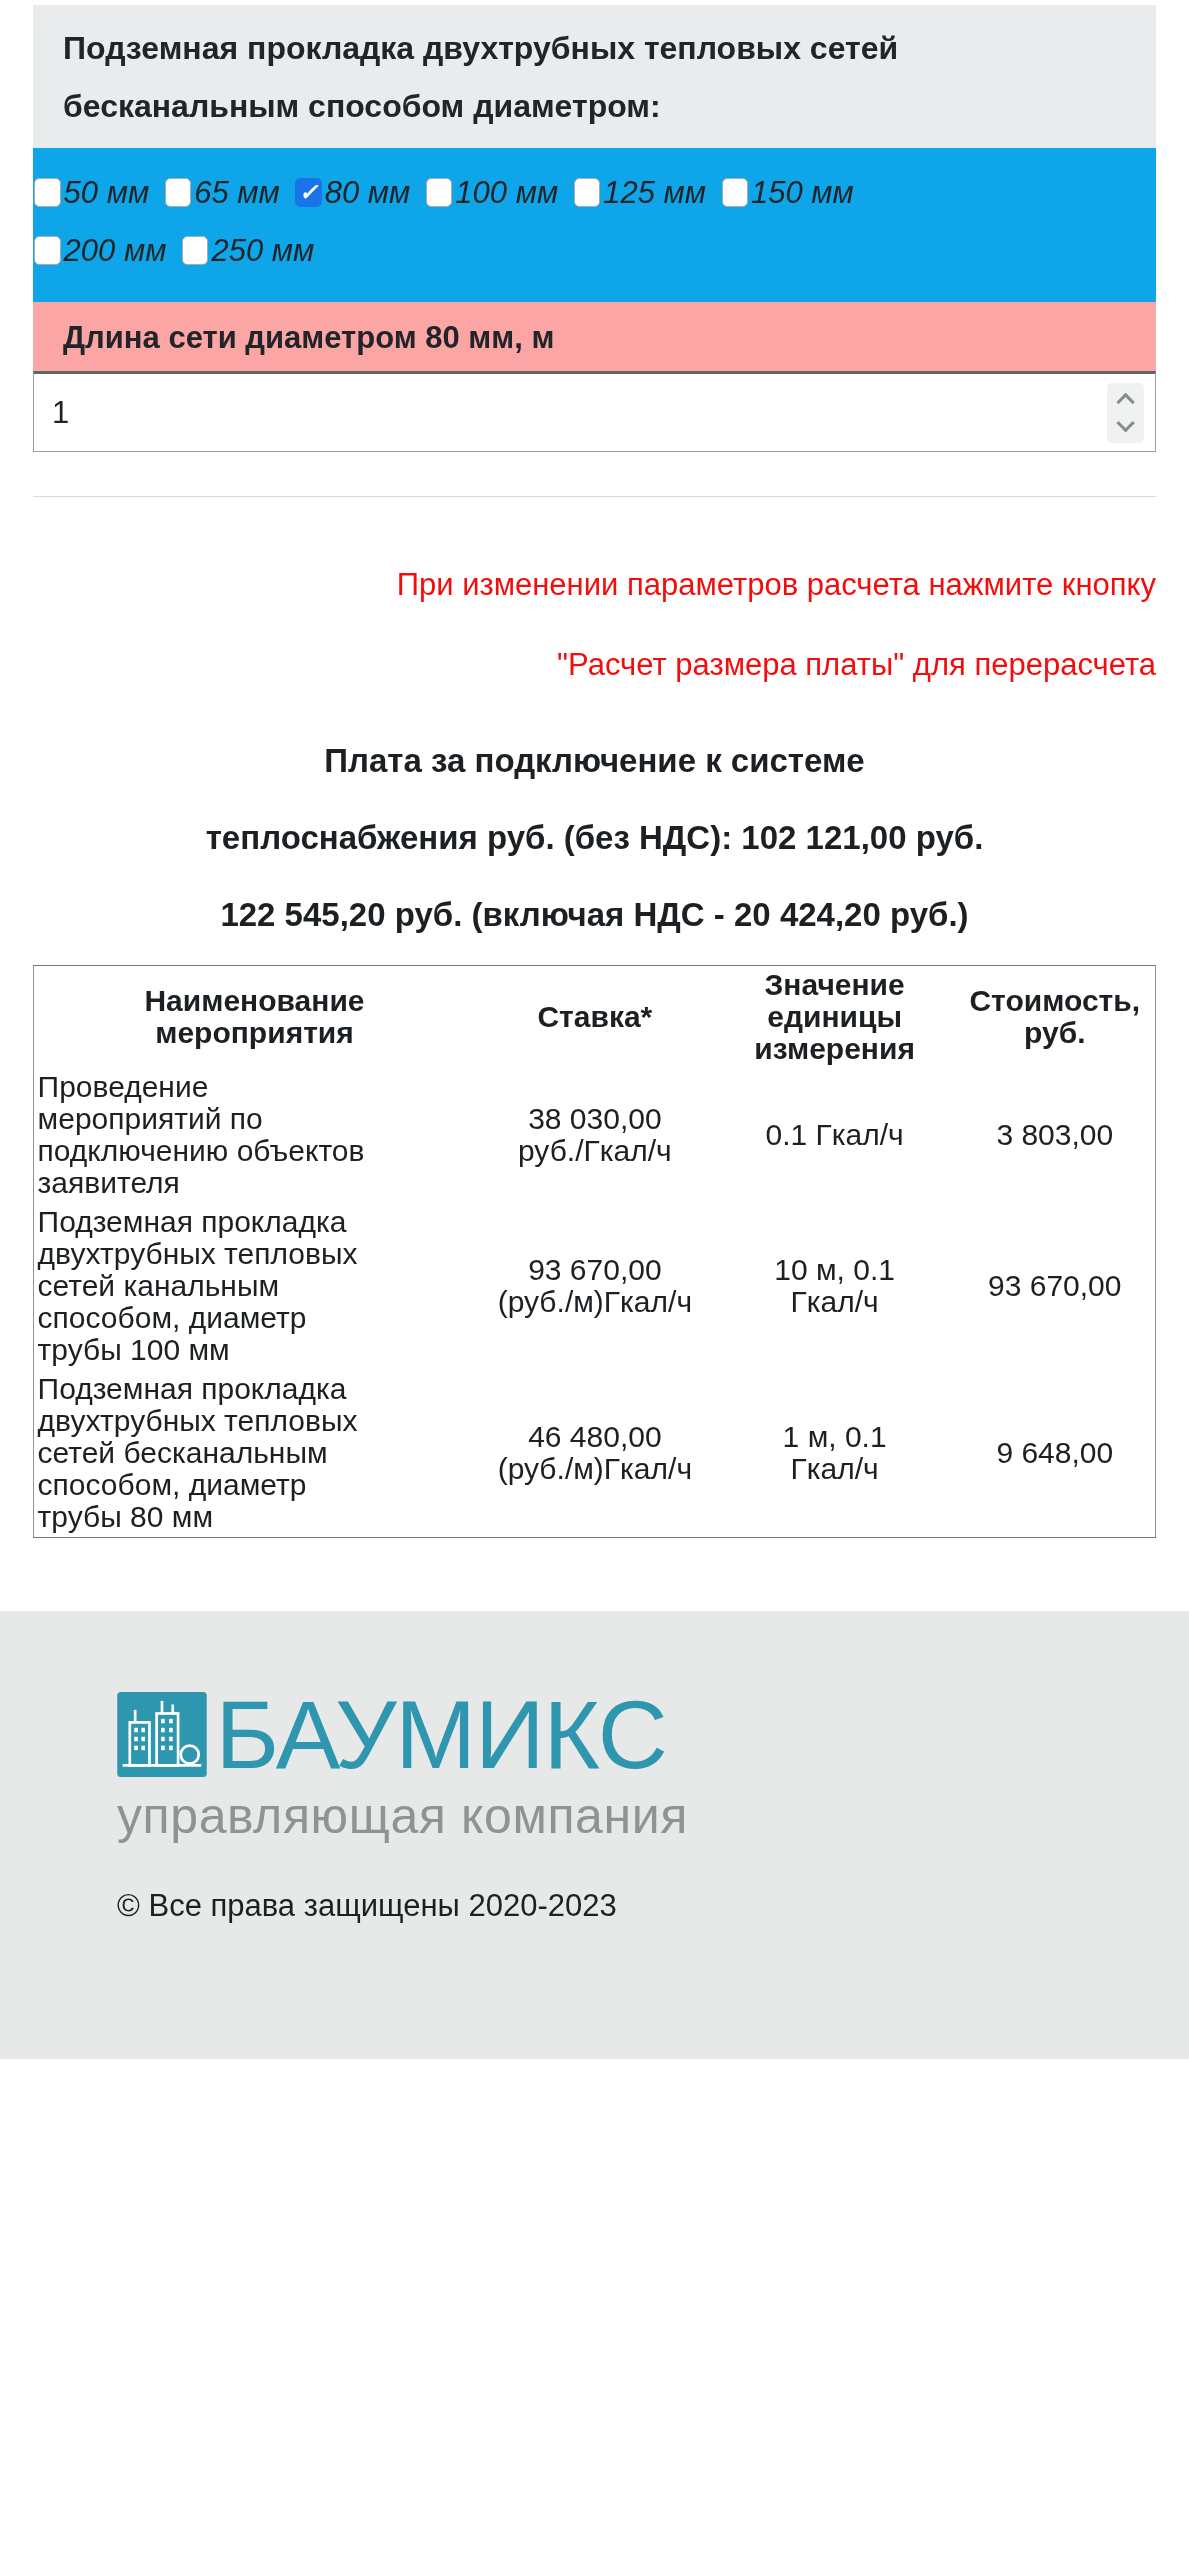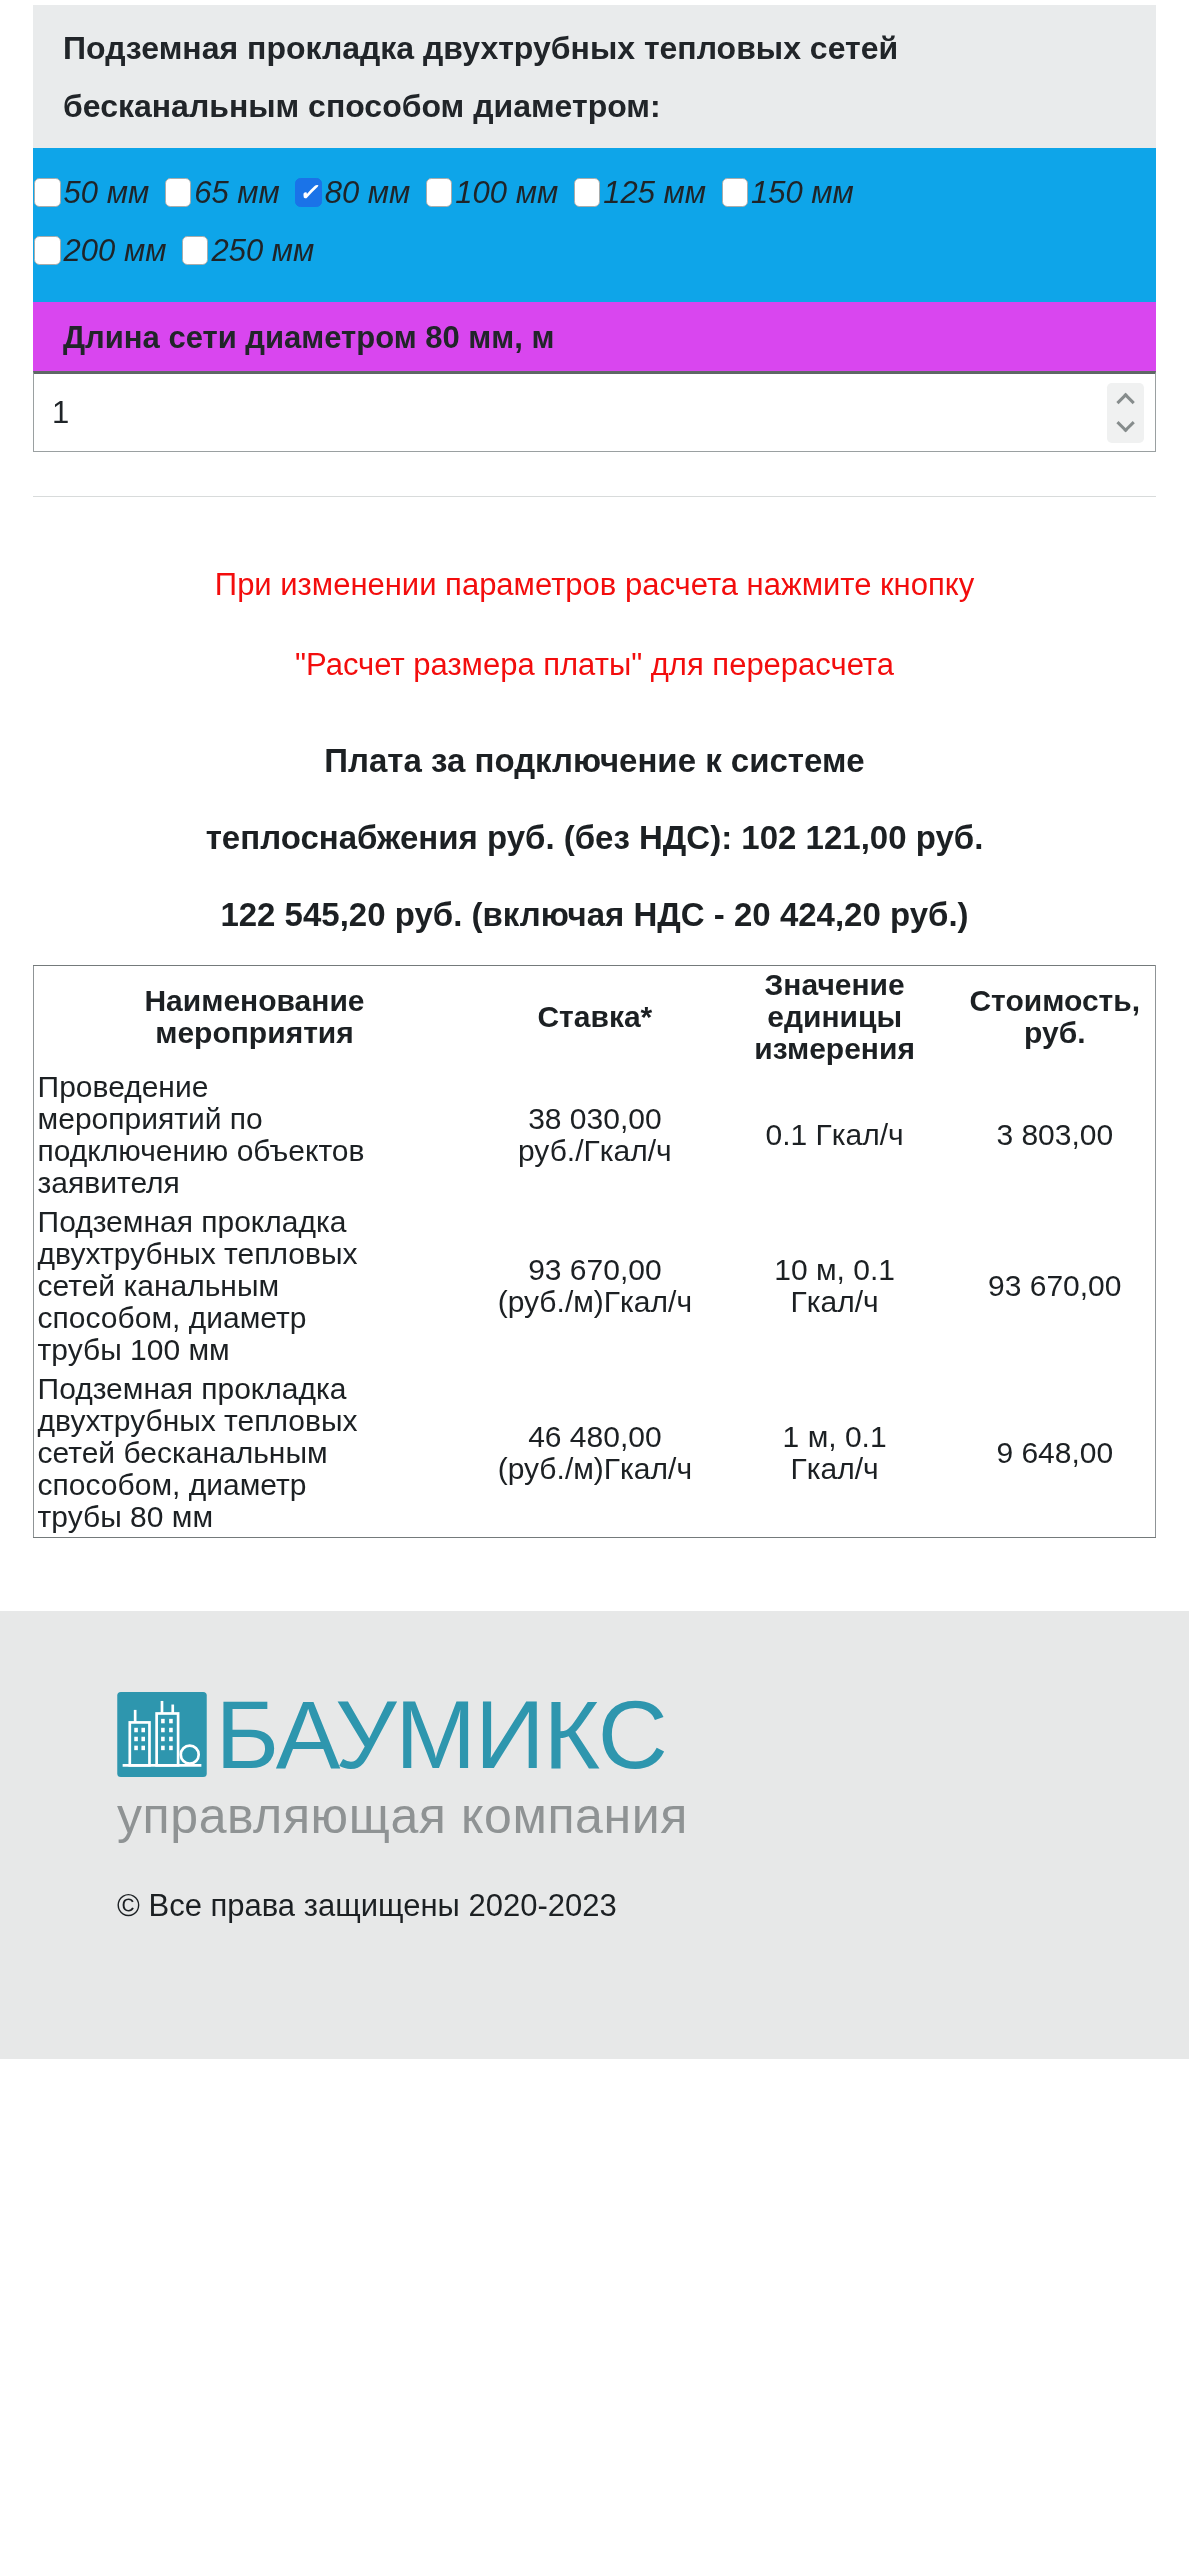--- a/index.html
+++ b/index.html
@@ -14,40 +14,40 @@
 
   
   .cb-section { background: #0ea5e9; padding: 15.6px 0 21.6px 1.2px; font-style: italic; }
   .cb-row { display: flex; align-items: center; height: 58px; }
   .cb { display: inline-flex; align-items: center; margin-right: 15.6px; font-size: 31px; cursor: pointer; }
   .box { width: 26.4px; height: 29px; border: 1.8px solid #a8acac; border-radius: 5.4px; background: #ffffff;
          margin-right: 3px; flex: 0 0 auto; display: flex; align-items: center; justify-content: center; }
   .box.checked { background: #1a73e8; border-color: #1a73e8; color: #ffffff; font-size: 23px; font-weight: bold; }
 
   
-  .len-label { background: #d946ef; padding: 18px 0 15.6px 30px; font-size: 31px; font-weight: bold; color: #212529; }
+  .len-label { background: #fca5a5; padding: 18px 0 15.6px 30px; font-size: 31px; font-weight: bold; color: #212529; }
   .num-input { position: relative; height: 81px; background: #ffffff;
                border: 1.8px solid #9aa0a1; border-top: 3px solid #5f6766;
                display: flex; align-items: center; padding-left: 18px; font-size: 31px; }
   .spinner { position: absolute; right: 10.8px; top: 50%; transform: translateY(-50%);
              width: 37px; height: 60px; background: #f0f1f1; border-radius: 4.8px;
              display: flex; flex-direction: column; align-items: center; justify-content: center; gap: 13.2px; }
   .chev { width: 13.2px; height: 13.2px; border-left: 3px solid #868c8c; border-top: 3px solid #868c8c; }
   .chev.up { transform: rotate(45deg) translate(1.8px,1.8px); }
   .chev.down { transform: rotate(225deg) translate(1.8px,1.8px); }
 
   
   .btn-row { text-align: center; margin-top: 70px; }
   .calc-btn { width: 565px; height: 84px; background: #d9dadb; border: 1.8px solid #5f6464;
               font-family: "Liberation Sans", sans-serif; font-size: 32px; font-weight: bold; color: #111; }
 
   .divider { border: none; border-top: 1.8px solid #d8dbdb; margin-top: 44px; }
 
   
-  .notice { margin-top: 48px; text-align: center; font-size: 31px; line-height: 80px; color: #f30d0d; }
+  .notice { margin-top: 48px; text-align: right; font-size: 31px; line-height: 80px; color: #f30d0d; }
   .summary { margin-top: 17px; text-align: center; font-size: 33px; line-height: 77px; font-weight: bold; color: #1c2023; }
 
   
   table.cost { margin-top: 12px; width: 100%; border-collapse: collapse;
                border: 1.2px solid #8f9496; border-top: 1.8px solid #747a7b; border-bottom: 1.8px solid #747a7b;
                font-size: 30px; line-height: 32px; color: #1c2023; }
   table.cost th { font-weight: bold; text-align: center; vertical-align: middle; padding: 2.4px 2.4px; }
   table.cost td { vertical-align: middle; text-align: center; padding: 3.6px 2.4px; }
   table.cost td.name { text-align: left; padding-left: 3.6px; }
 

